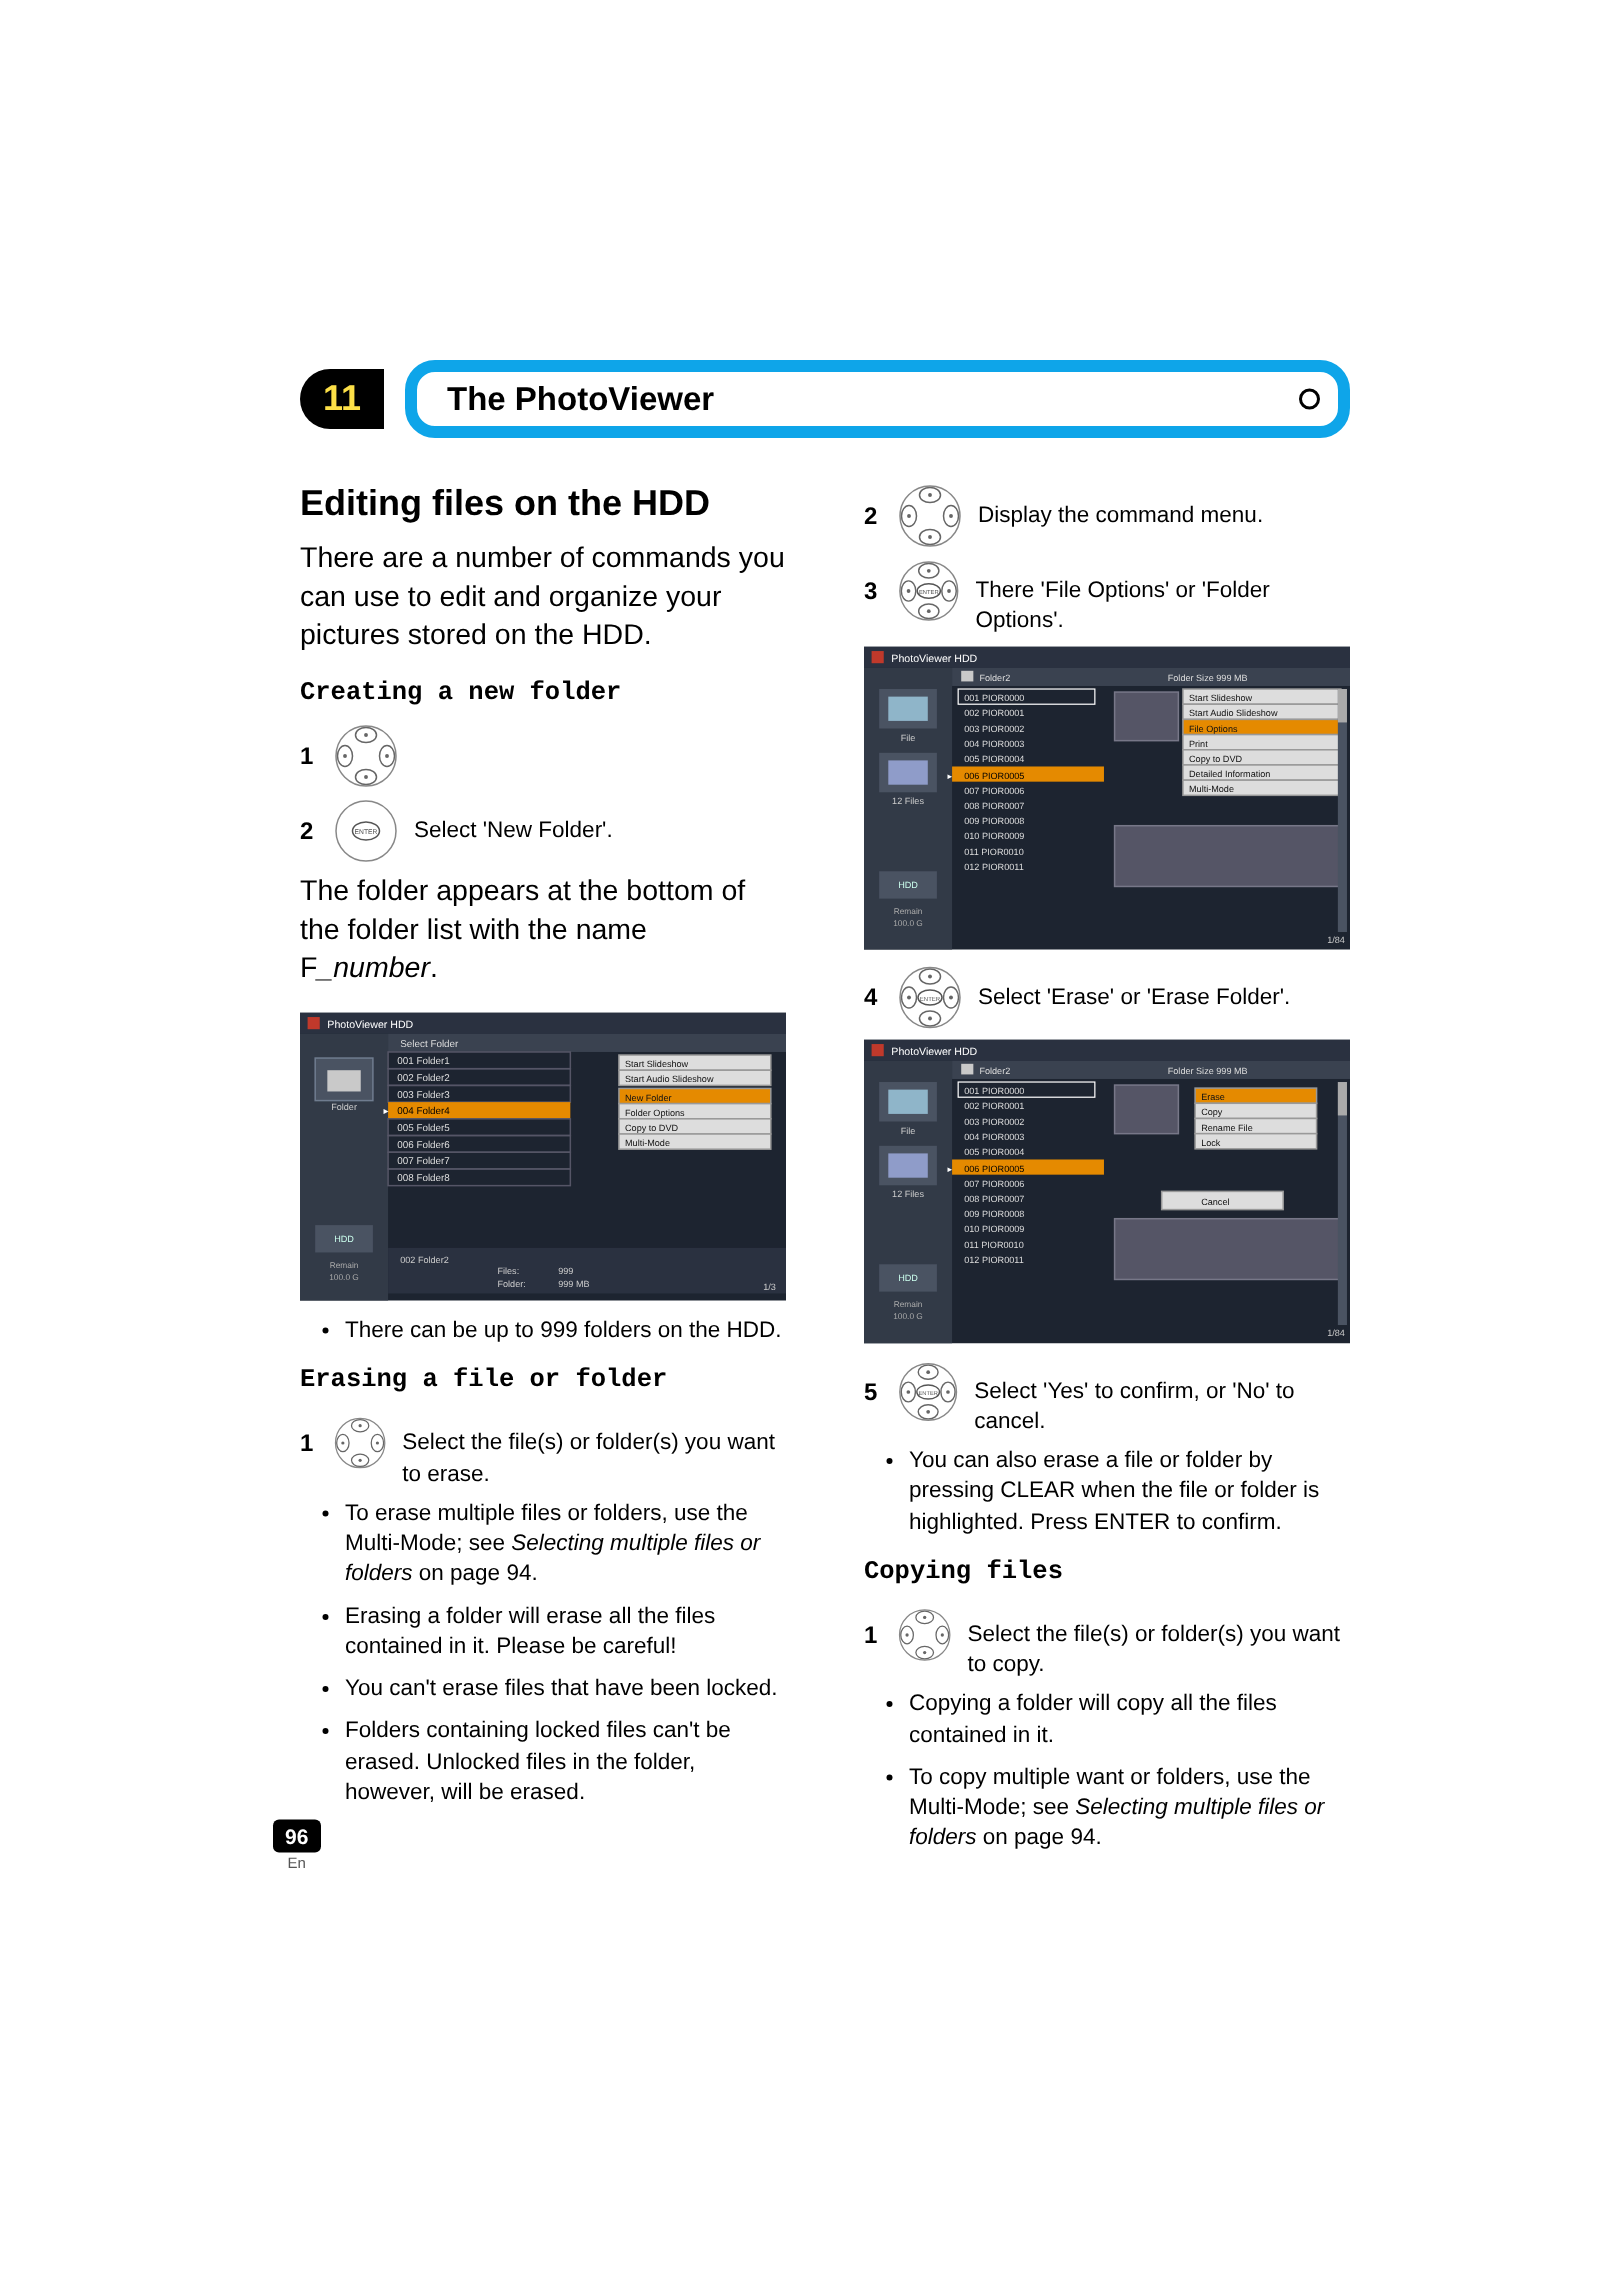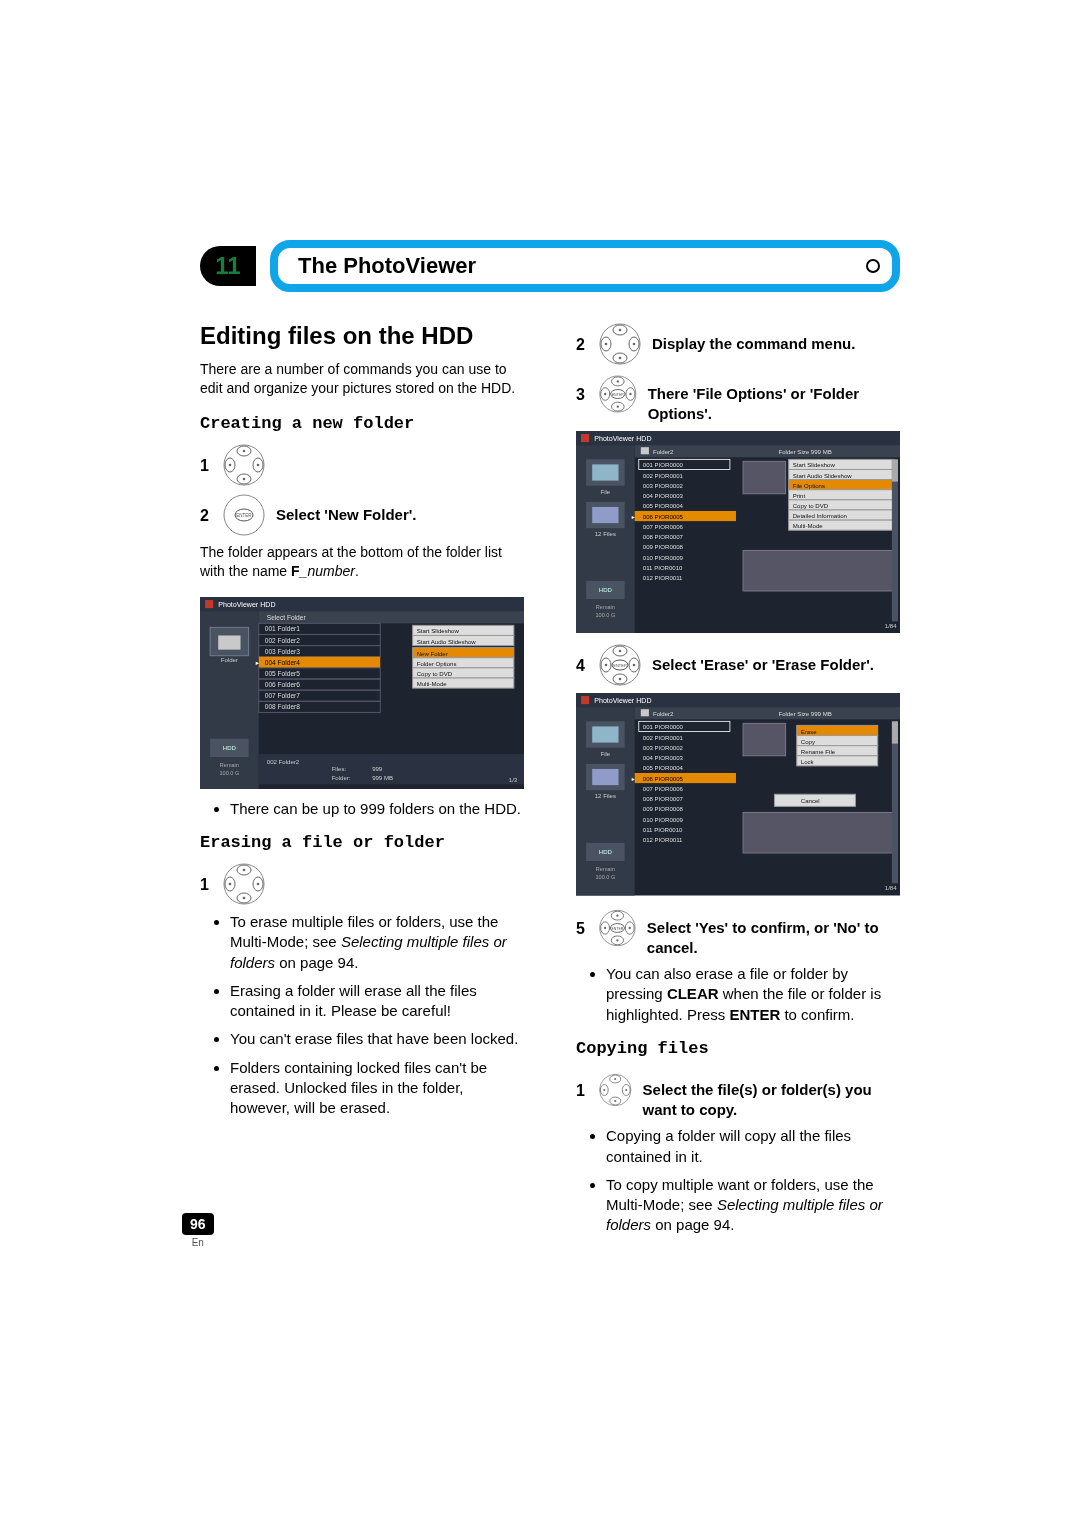--- a/index.html
+++ b/index.html
@@ -1,39 +1,39 @@
 <!DOCTYPE html>
 <html><head>
 <meta charset="utf-8">
 <style>
   * { margin: 0; padding: 0; box-sizing: border-box; }
   body { font-family: Arial, Helvetica, sans-serif; background: #fff; color: #000; width: 1080px; }
   .page { width: 1080px; padding: 240px 180px 60px 200px; position: relative; }
   .ch-head { display: flex; align-items: center; gap: 14px; margin-bottom: 24px; }
-  .ch-num { width: 56px; height: 40px; background: #000; color: #15803d; border-radius: 20px 0 0 20px; display: flex; align-items: center; justify-content: center; font-size: 24px; font-weight: bold; }
+  .ch-num { width: 56px; height: 40px; background: #000; color: #fde047; border-radius: 20px 0 0 20px; display: flex; align-items: center; justify-content: center; font-size: 24px; font-weight: bold; }
   .ch-title { flex: 1; border: 8px solid #0ea5e9; border-radius: 20px; padding: 5px 20px; font-size: 22px; font-weight: bold; position: relative; }
   .ch-title::after { content: ""; position: absolute; right: 12px; top: 50%; width: 10px; height: 10px; border: 2px solid #000; border-radius: 50%; transform: translateY(-50%); }
   .cols { display: flex; gap: 52px; }
   .col { width: 50%; min-width: 0; }
   h1.section { font-size: 24px; font-weight: bold; margin: 6px 0 10px; }
-  .body { font-size: 14px; line-height: 1.35; margin-bottom: 16px; }
+  .body { font-size: 19px; line-height: 1.35; margin-bottom: 16px; }
   h2.sub { font-size: 17px; font-weight: bold; margin: 12px 0 10px; font-family: Liberation Mono, monospace; }
   .step { display: flex; align-items: flex-start; gap: 10px; margin: 6px 0 6px; }
   .step .num { font-weight: bold; font-size: 16px; padding-top: 14px; min-width: 12px; }
   .dpad { width: 44px; height: 44px; }
   .step-text { font-size: 15px; line-height: 1.35; padding-top: 12px; }
   .italic { font-style: italic; }
   .bullets { list-style: disc; padding-left: 30px; font-size: 15px; line-height: 1.35; margin: 6px 0 14px; }
   .bullets li { margin-bottom: 8px; }
   .thumb { width: 100%; margin: 6px 0 10px; }
   .thumb svg { width: 100%; display: block; }
   .pagefoot { position: absolute; left: 182px; bottom: 62px; }
   .pnum { background: #000; color: #ffffff; font-weight: bold; font-size: 14px; padding: 3px 8px; border-radius: 4px; display: inline-block; }
   .plang { font-size: 10px; color: #555; margin-top: 2px; text-align: center; }
-  b { font-weight: bold; }
+  b { font-weight: normal; }
 </style>
 </head>
 <body>
 
 <div class="page">
 
   <div class="ch-head">
     <div class="ch-num">11</div>
     <div class="ch-title">The PhotoViewer</div>
   </div>
@@ -151,20 +151,21 @@
           <circle cx="22" cy="22" r="20" fill="none" stroke="#888"></circle>
           <ellipse cx="22" cy="8" rx="7" ry="5" fill="none" stroke="#666"></ellipse>
             <circle cx="22" cy="8" r="1.3" fill="#666"></circle>
           <ellipse cx="22" cy="36" rx="7" ry="5" fill="none" stroke="#666"></ellipse>
             <circle cx="22" cy="36" r="1.3" fill="#666"></circle>
           <ellipse cx="8" cy="22" rx="5" ry="7" fill="none" stroke="#666"></ellipse>
             <circle cx="8" cy="22" r="1.3" fill="#666"></circle>
           <ellipse cx="36" cy="22" rx="5" ry="7" fill="none" stroke="#666"></ellipse>
             <circle cx="36" cy="22" r="1.3" fill="#666"></circle>
         </svg>
+        <div class="step-text"><b>Select the file(s) or folder(s) you want to erase.</b></div>
       </div>
 
       <ul class="bullets">
         <li><span>To erase multiple files or folders, use the Multi-Mode; see </span><span class="italic">Selecting multiple files or folders</span><span> on page 94.</span></li>
         <li>Erasing a folder will erase all the files contained in it. Please be careful!</li>
         <li>You can't erase files that have been locked.</li>
         <li>Folders containing locked files can't be erased. Unlocked files in the folder, however, will be erased.</li>
       </ul>
     </div>
 

